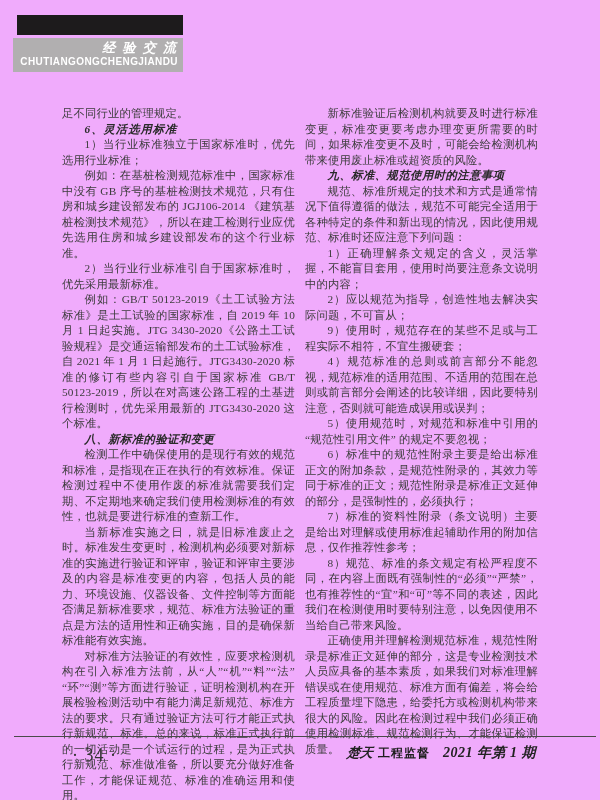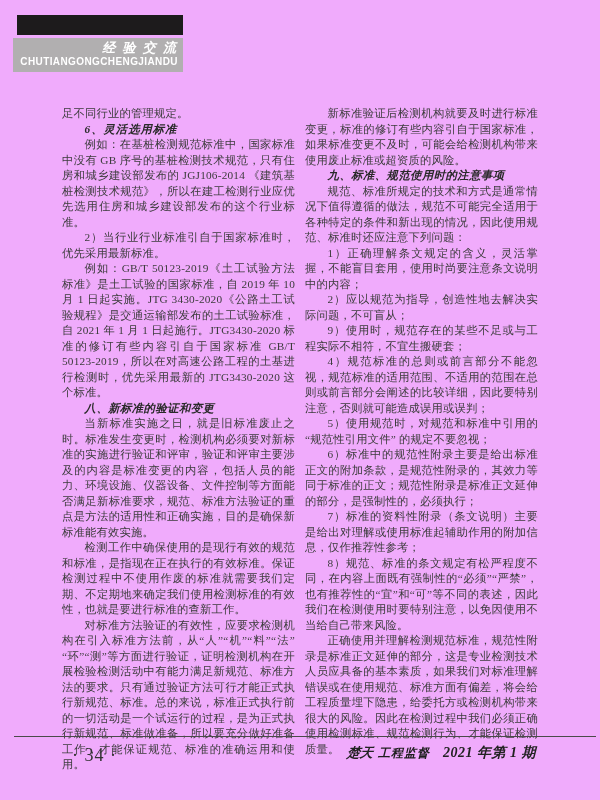--- a/index.html
+++ b/index.html
@@ -56,21 +56,21 @@
   .journal-line{
     position:absolute;right:64px;top:744px;
     display:flex;align-items:baseline;gap:5px;white-space:nowrap;
   }
   .journal-script{
     font-style:italic;font-weight:bold;font-size:13px;color:#222;
     transform:skewX(-8deg);
   }
   .journal-name{
     font-family:"Liberation Sans","DejaVu Sans",sans-serif;
-    font-weight:bold;font-size:12px;color:#1e1e1e;letter-spacing:1px;font-style:italic;
+    font-weight:bold;font-size:12px;color:#1e1e1e;letter-spacing:1px;
   }
   .journal-issue{
     font-style:italic;font-weight:bold;font-size:14px;color:#222;
     margin-left:8px;letter-spacing:0.5px;
   }
 </style>
 </head>
 <body>
 
 <div class="page">
@@ -78,30 +78,31 @@
   <div class="black-bar"></div>
   <div class="gray-banner">
     <div class="banner-title">经 验 交 流</div>
     <div class="banner-sub">CHUTIANGONGCHENGJIANDU</div>
   </div>
 
   <div class="columns">
     <div class="col">
       <p class="continuation">足不同行业的管理规定。</p>
       <p class="heading-kaiti">6、灵活选用标准</p>
+      <p>1）当行业标准独立于国家标准时，优先选用行业标准；</p>
       <p>例如：在基桩检测规范标准中，国家标准中没有 GB 序号的基桩检测技术规范，只有住房和城乡建设部发布的 JGJ106-2014 《建筑基桩检测技术规范》，所以在建工检测行业应优先选用住房和城乡建设部发布的这个行业标准。</p>
       <p>2）当行业行业标准引自于国家标准时，优先采用最新标准。</p>
       <p>例如：GB/T 50123-2019《土工试验方法标准》是土工试验的国家标准，自 2019 年 10 月 1 日起实施。JTG 3430-2020《公路土工试验规程》是交通运输部发布的土工试验标准，自 2021 年 1 月 1 日起施行。JTG3430-2020 标准的修订有些内容引自于国家标准 GB/T 50123-2019，所以在对高速公路工程的土基进行检测时，优先采用最新的 JTG3430-2020 这个标准。</p>
       <p class="heading">八、新标准的验证和变更</p>
+      <p>检测工作中确保使用的是现行有效的规范和标准，是指现在正在执行的有效标准。保证检测过程中不使用作废的标准就需要我们定期、不定期地来确定我们使用检测标准的有效性，也就是要进行标准的查新工作。</p>
       <p>当新标准实施之日，就是旧标准废止之时。标准发生变更时，检测机构必须要对新标准的实施进行验证和评审，验证和评审主要涉及的内容是标准变更的内容，包括人员的能力、环境设施、仪器设备、文件控制等方面能否满足新标准要求，规范、标准方法验证的重点是方法的适用性和正确实施，目的是确保新标准能有效实施。</p>
-      <p>检测工作中确保使用的是现行有效的规范和标准，是指现在正在执行的有效标准。保证检测过程中不使用作废的标准就需要我们定期、不定期地来确定我们使用检测标准的有效性，也就是要进行标准的查新工作。</p>
       <p>对标准方法验证的有效性，应要求检测机构在引入标准方法前，从“人”“机”“料”“法”“环”“测”等方面进行验证，证明检测机构在开展检验检测活动中有能力满足新规范、标准方法的要求。只有通过验证方法可行才能正式执行新规范、标准。总的来说，标准正式执行前的一切活动是一个试运行的过程，是为正式执行新规范、标准做准备，所以要充分做好准备工作，才能保证规范、标准的准确运用和使用。</p>
     </div>
     <div class="col">
-      <p>新标准验证后检测机构就要及时进行标准变更，标准的修订有些内容引自于国家标准，如果标准变更不及时，可能会给检测机构带来使用废止标准或超资质的风险。</p>
+      <p>新标准验证后检测机构就要及时进行标准变更，标准变更要考虑办理变更所需要的时间，如果标准变更不及时，可能会给检测机构带来使用废止标准或超资质的风险。</p>
       <p class="heading">九、标准、规范使用时的注意事项</p>
       <p>规范、标准所规定的技术和方式是通常情况下值得遵循的做法，规范不可能完全适用于各种特定的条件和新出现的情况，因此使用规范、标准时还应注意下列问题：</p>
       <p>1）正确理解条文规定的含义，灵活掌握，不能盲目套用，使用时尚要注意条文说明中的内容；</p>
       <p>2）应以规范为指导，创造性地去解决实际问题，不可盲从；</p>
       <p>9）使用时，规范存在的某些不足或与工程实际不相符，不宜生搬硬套；</p>
       <p>4）规范标准的总则或前言部分不能忽视，规范标准的适用范围、不适用的范围在总则或前言部分会阐述的比较详细，因此要特别注意，否则就可能造成误用或误判；</p>
       <p>5）使用规范时，对规范和标准中引用的“规范性引用文件” 的规定不要忽视；</p>
       <p>6）标准中的规范性附录主要是给出标准正文的附加条款，是规范性附录的，其效力等同于标准的正文；规范性附录是标准正文延伸的部分，是强制性的，必须执行；</p>
       <p>7）标准的资料性附录（条文说明）主要是给出对理解或使用标准起辅助作用的附加信息，仅作推荐性参考；</p>
       <p>8）规范、标准的条文规定有松严程度不同，在内容上面既有强制性的“必须”“严禁”，也有推荐性的“宜”和“可”等不同的表述，因此我们在检测使用时要特别注意，以免因使用不当给自己带来风险。</p>

